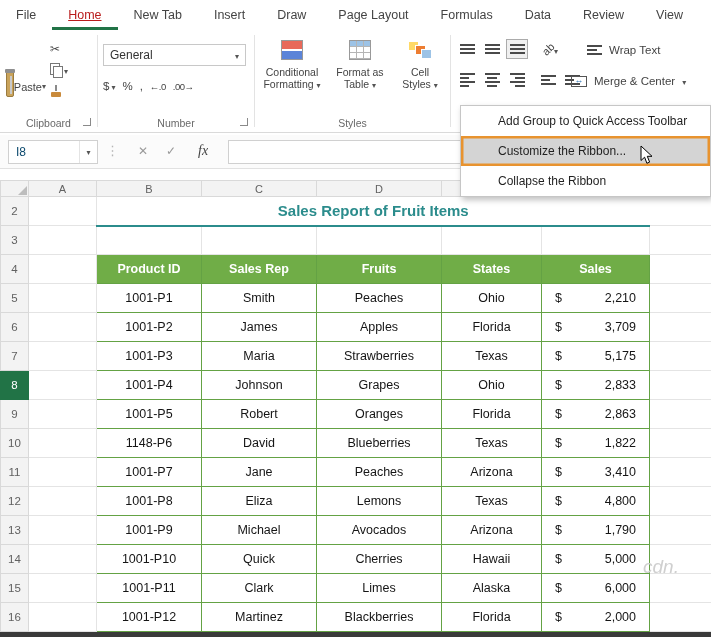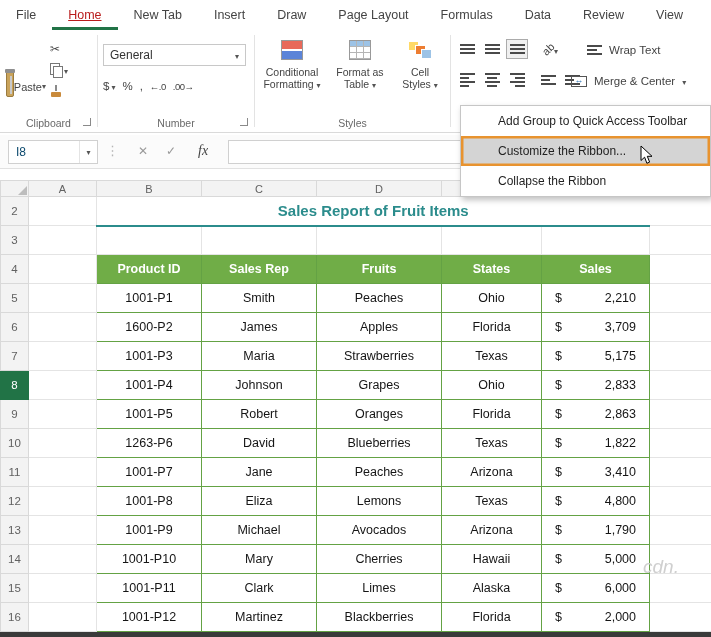--- a/index.html
+++ b/index.html
@@ -353,21 +353,21 @@
               <div class="swrap">
                 <span>$</span>
                 <span>2,210</span>
               </div>
             </td>
           <td class="e"></td>
         </tr>
         <tr>
           <th class="rh">6</th>
           <td class="e"></td>
-          <td class="t">1600-P2</td>
+          <td class="t">1001-P2</td>
           <td class="t">James</td>
           <td class="t">Apples</td>
           <td class="t">Florida</td>
           <td class="t">
               <div class="swrap">
                 <span>$</span>
                 <span>3,709</span>
               </div>
             </td>
           <td class="e"></td>
@@ -413,21 +413,21 @@
               <div class="swrap">
                 <span>$</span>
                 <span>2,863</span>
               </div>
             </td>
           <td class="e"></td>
         </tr>
         <tr>
           <th class="rh">10</th>
           <td class="e"></td>
-          <td class="t">1263-P6</td>
+          <td class="t">1148-P6</td>
           <td class="t">David</td>
           <td class="t">Blueberries</td>
           <td class="t">Texas</td>
           <td class="t">
               <div class="swrap">
                 <span>$</span>
                 <span>1,822</span>
               </div>
             </td>
           <td class="e"></td>
@@ -474,21 +474,21 @@
                 <span>$</span>
                 <span>1,790</span>
               </div>
             </td>
           <td class="e"></td>
         </tr>
         <tr>
           <th class="rh">14</th>
           <td class="e"></td>
           <td class="t">1001-P10</td>
-          <td class="t">Mary</td>
+          <td class="t">Quick</td>
           <td class="t">Cherries</td>
           <td class="t">Hawaii</td>
           <td class="t">
               <div class="swrap">
                 <span>$</span>
                 <span>5,000</span>
               </div>
             </td>
           <td class="e"></td>
         </tr>

